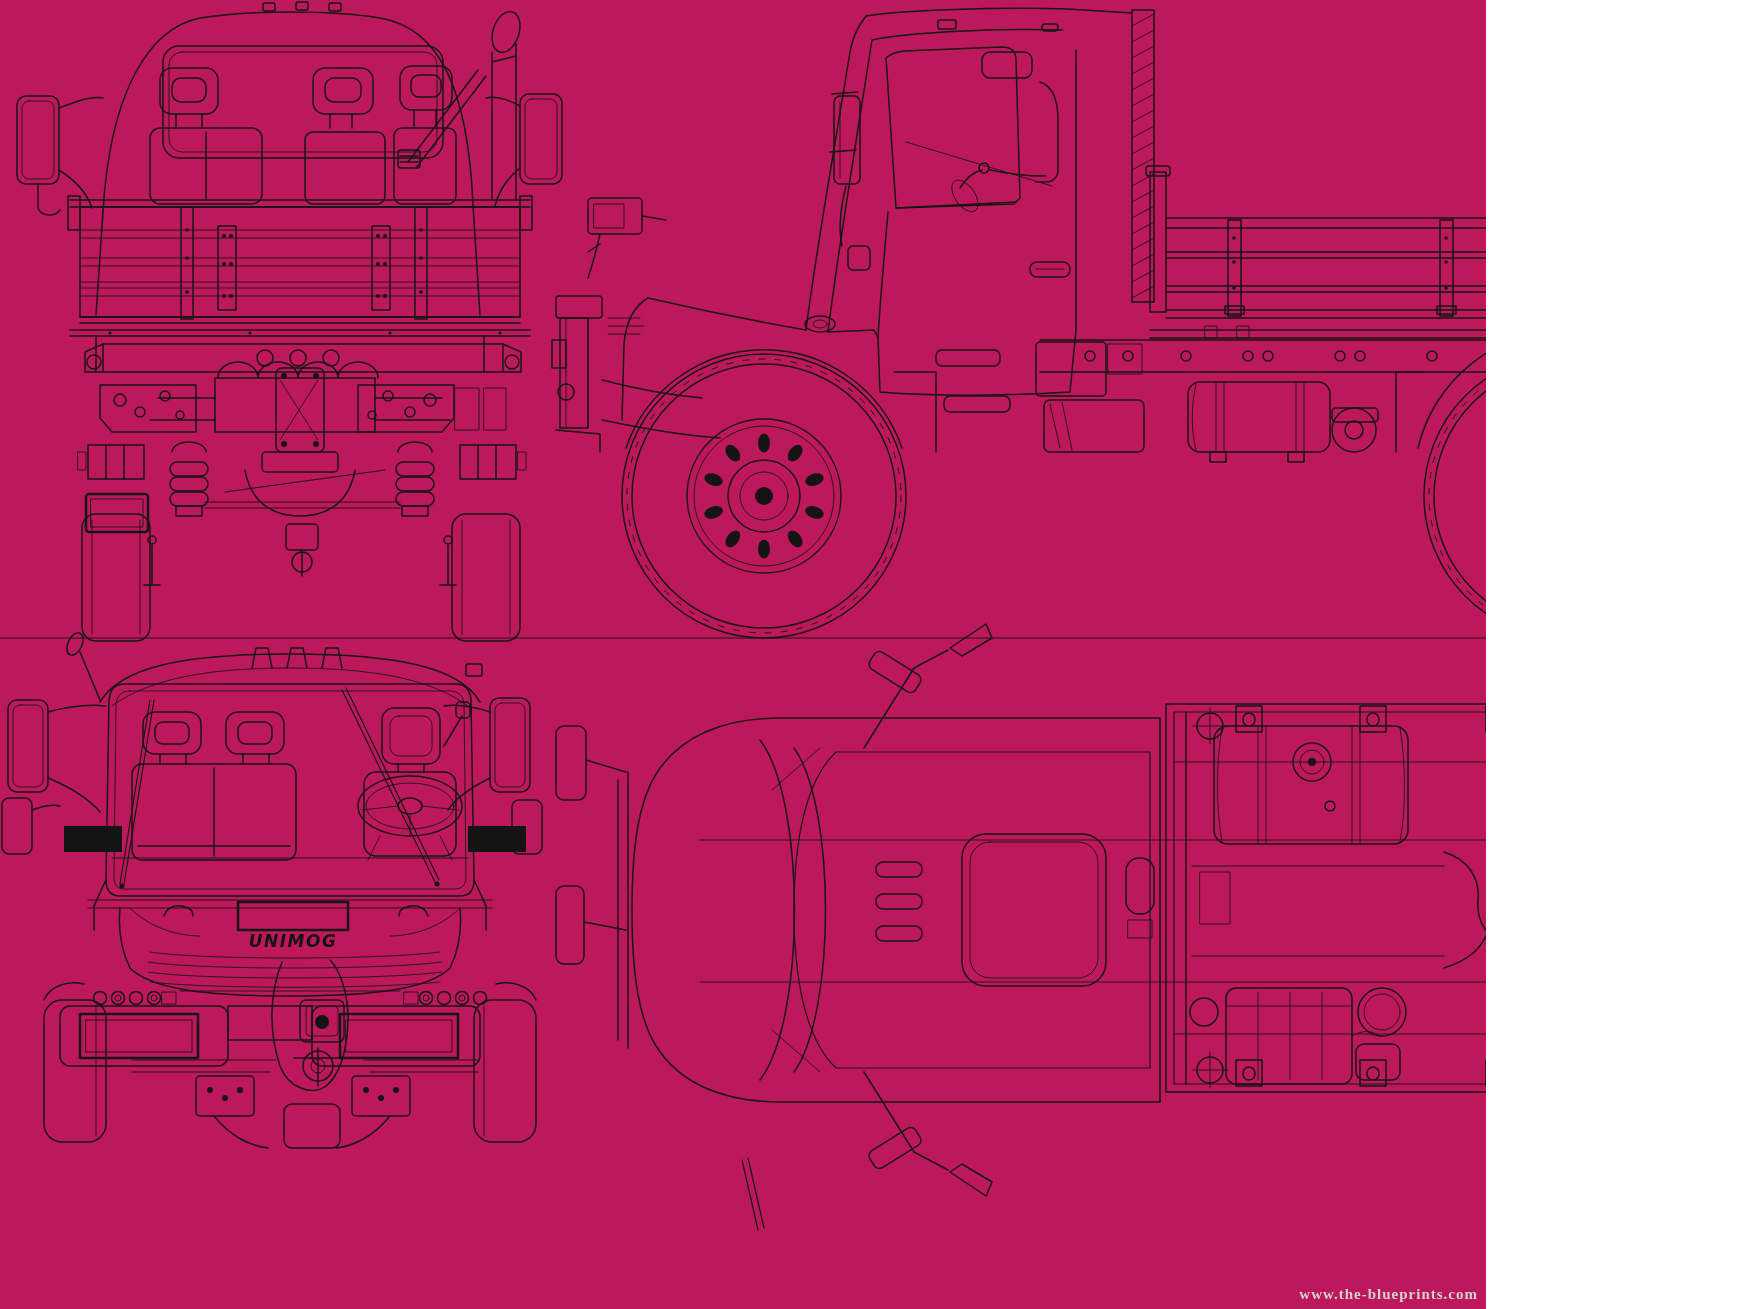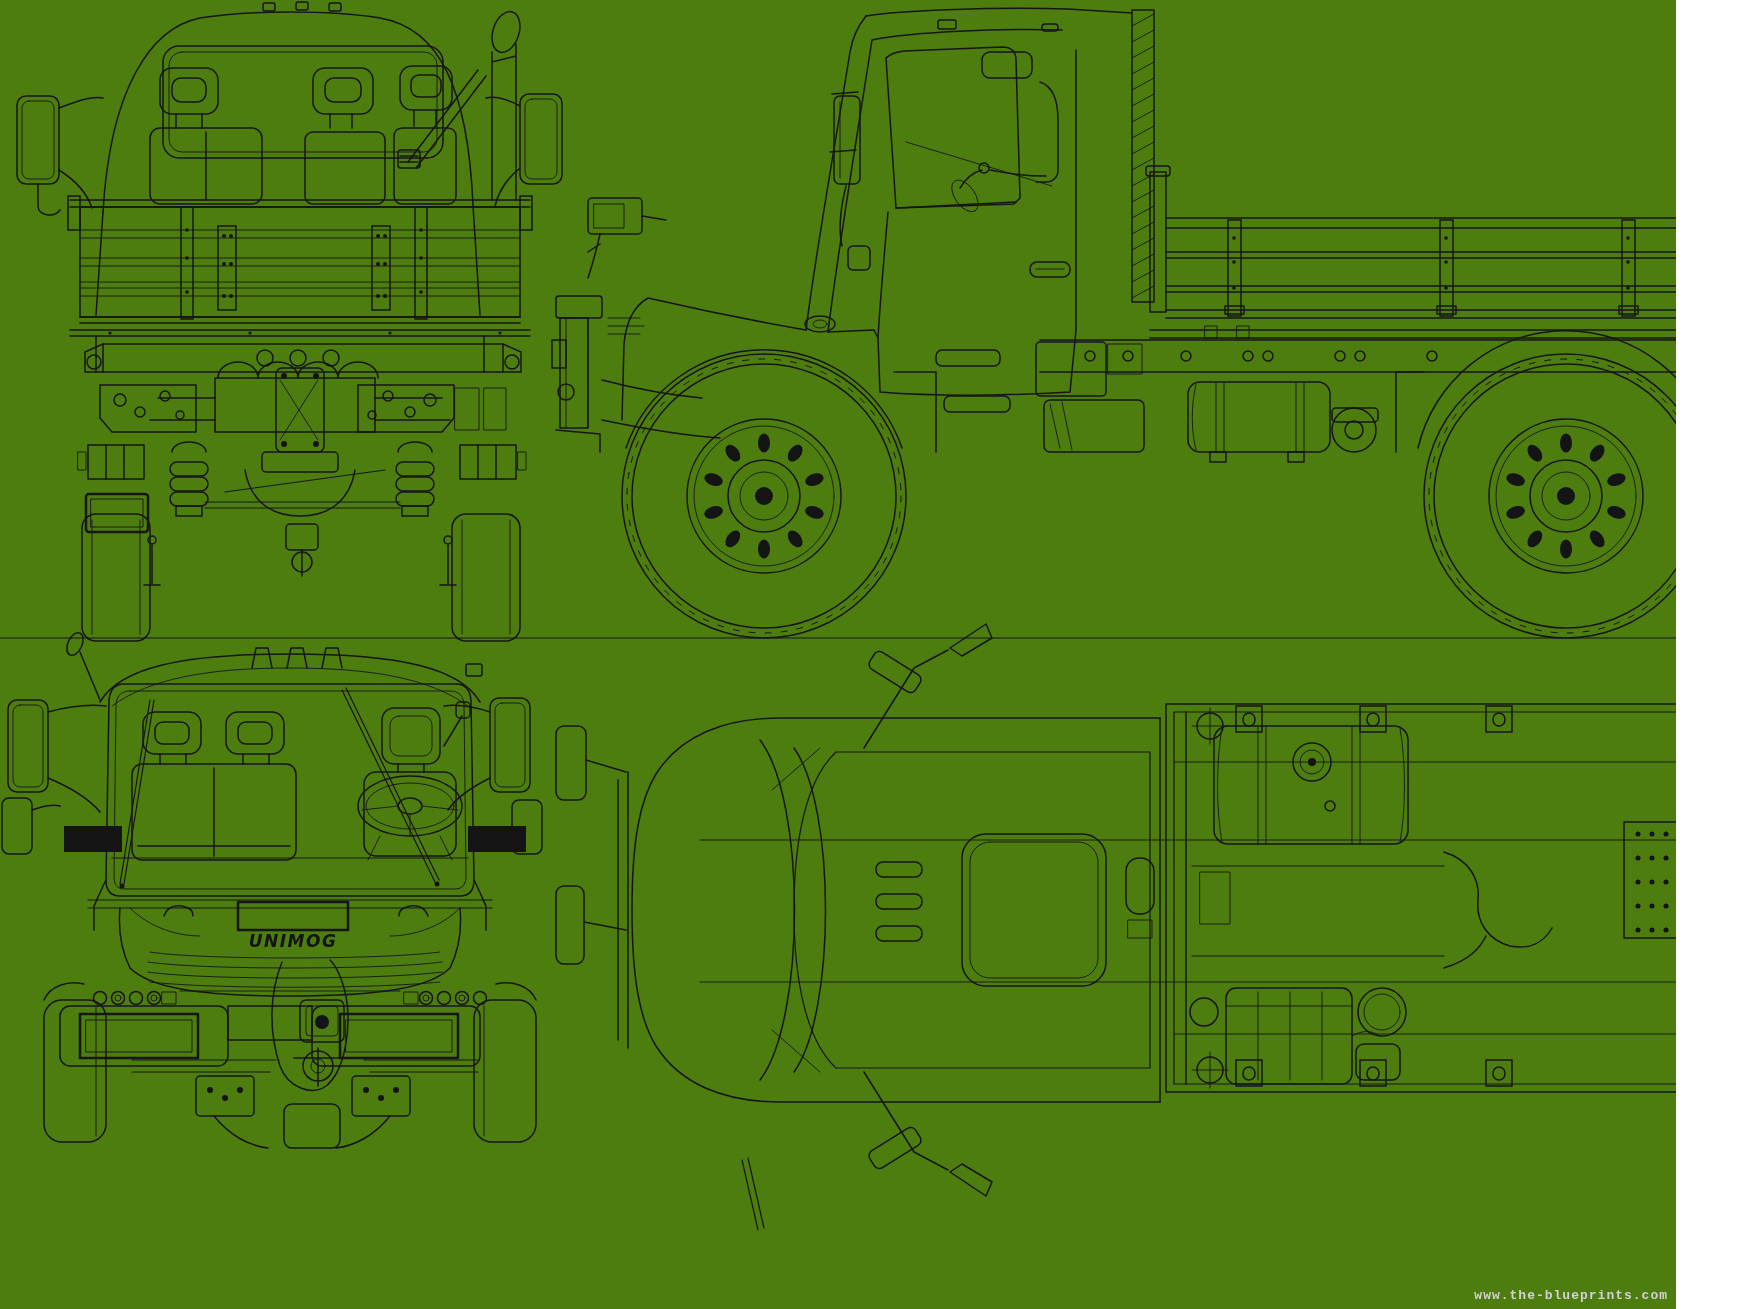--- a/index.html
+++ b/index.html
@@ -1,27 +1,27 @@
 <!DOCTYPE html>
 <html><head>
 <meta charset="utf-8">
 <style>
   html,body{margin:0;padding:0;background:#fff;}
-  .stage{position:relative;width:1676px;height:1309px;background:#4d7c0f;overflow:hidden;
-         font-family:"DejaVu Sans",sans-serif;}
+  .stage{position:relative;width:1478px;height:1309px;background:#be185d;overflow:hidden;
+         font-family:"DejaVu Sans",sans-serif;padding-left:8px;}
   svg.bp{position:absolute;left:0;top:0;}
   svg *{fill:none;stroke:#161616;stroke-width:1.5;stroke-linecap:round;stroke-linejoin:round;}
   svg .t{stroke-width:0.9;}
   svg .m{stroke-width:1.2;}
   svg .b{stroke-width:2.5;}
   svg .f{fill:#141414;stroke:none;}
   svg .d{stroke-dasharray:6 10;stroke-width:1;}
   svg text{stroke:none;fill:#141414;}
-  .watermark{position:absolute;right:8px;bottom:6px;color:#d2d2d2;font-size:13px;
-             font-weight:bold;letter-spacing:1px;font-family:Liberation Mono, monospace;}
+  .watermark{position:absolute;right:8px;bottom:6px;color:#d2d2d2;font-size:15px;
+             font-weight:bold;letter-spacing:1px;font-family:Liberation Serif, serif;}
 </style>
 </head>
 <body>
 
 <div class="stage">
 <svg class="bp" width="1761" height="1309" viewBox="0 0 1761 1309">
 
   <line x1="0" y1="638" x2="1761" y2="638" class="m"></line>
 
   <g>

